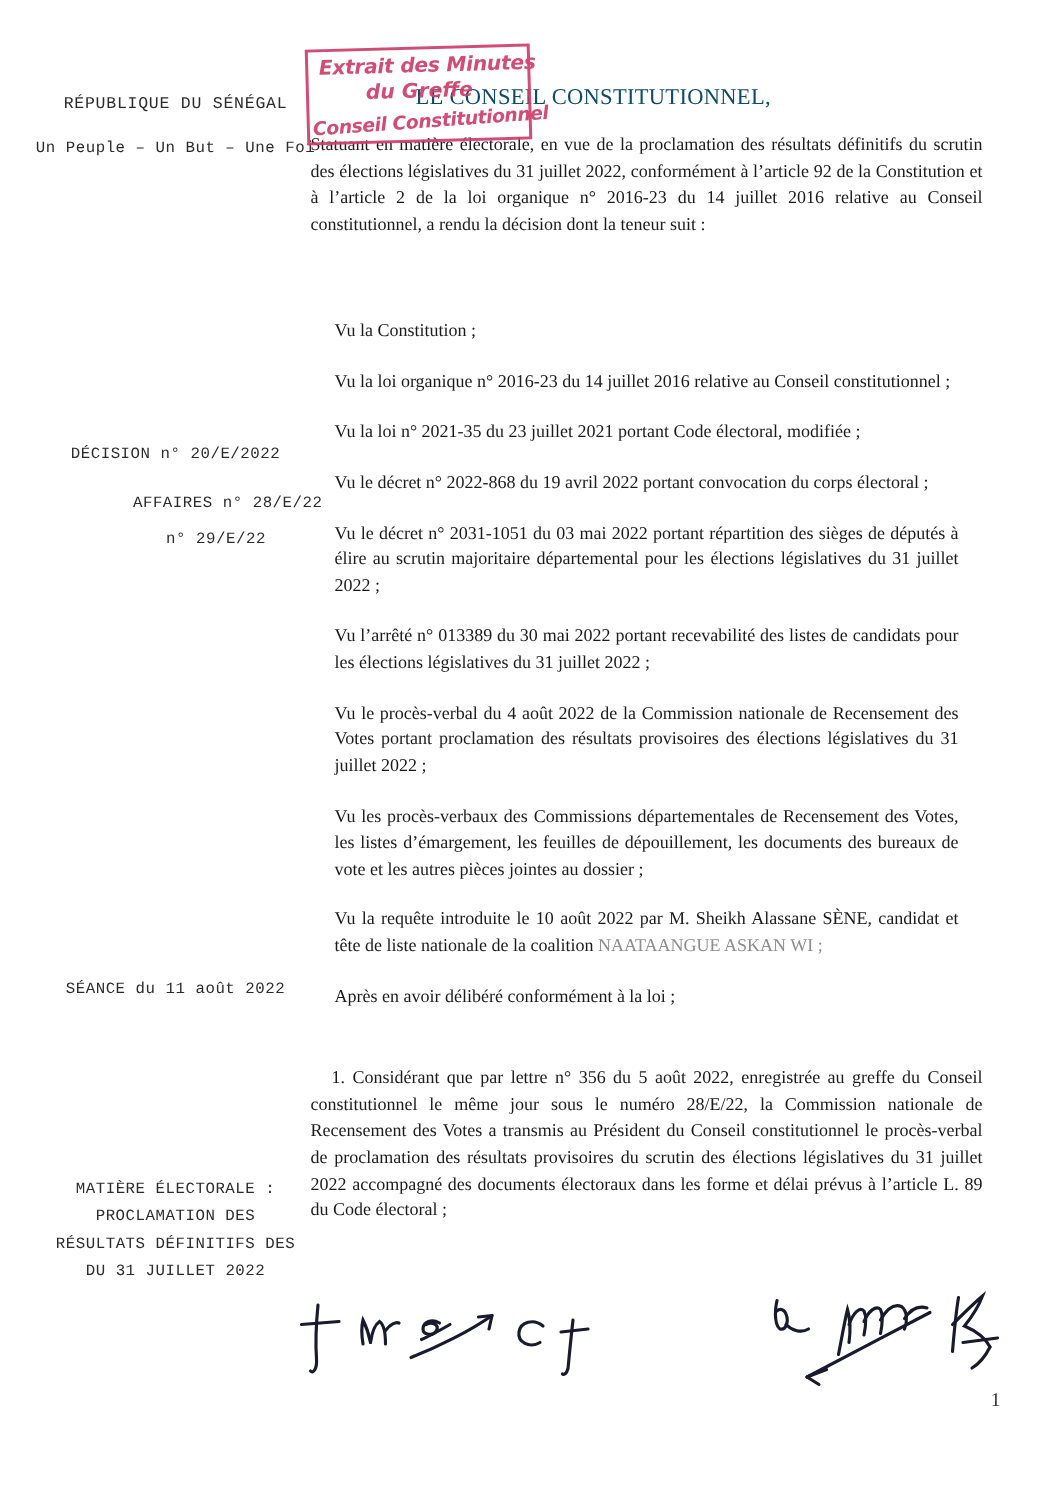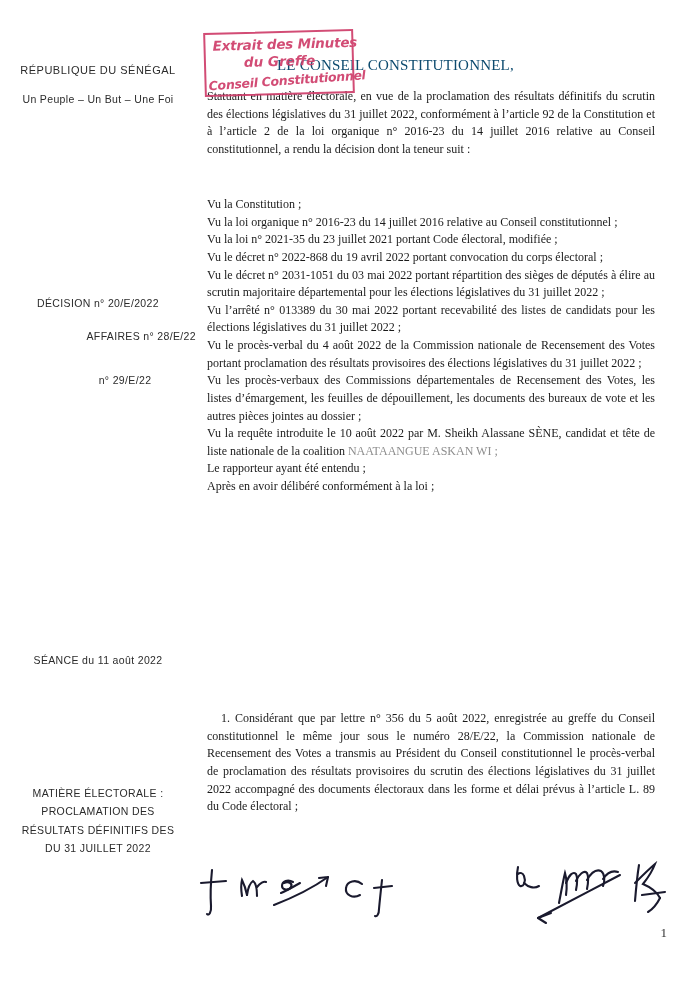--- a/index.html
+++ b/index.html
@@ -25,32 +25,33 @@
     position: absolute;
     left: 0;
     top: 0;
     width: 200px;
     height: 1000px;
   }
   .side-block {
     position: absolute;
     width: 196px;
     text-align: center;
-    font-family: Liberation Sans, sans-serif;
+    font-family: Liberation Mono, monospace;
     font-size: 10.5px;
     letter-spacing: 0.35px;
     color: #2b2b2b;
     line-height: 1.55;
+    padding-left: 19px;
   }
   .side-country   { top: 62px;  font-size: 11px; letter-spacing: 0.5px; }
   .side-motto     { top: 91px;  font-size: 10.5px; }
   .side-decision  { top: 248px; font-size: 10.5px; margin-top: 47px; }
   .side-affaires  { top: 328px; font-size: 10.5px; text-align: center; }
   .side-affaires .aff-line1 { display: block; text-align: right; }
-  .side-affaires .aff-line2 { display: block; margin-top: 28px; padding-left: 54px; }
+  .side-affaires .aff-line2 { display: block; margin-top: 8px; padding-left: 54px; }
   .side-seance    { top: 652px; font-size: 10.5px; }
   .side-matiere   { top: 784px; font-size: 10.5px; line-height: 1.75; }
   .side-matiere span { display: block; }
 
   
   .main-col {
     position: absolute;
     left: 207px;
     top: 0;
     width: 448px;
@@ -81,21 +82,21 @@
   }
   .vu-list {
     position: absolute;
     left: 0;
     top: 196px;
     width: 448px;
   }
   .vu-item {
     text-align: justify;
     text-justify: inter-word;
-    margin: 0;
+    margin: 16px;
   }
   .vu-item.last-line-natural { text-align-last: left; }
   .faded { color: #8d8d8d; }
   .para-one {
     position: absolute;
     left: 0;
     top: 710px;
     width: 448px;
     text-indent: 14px;
   }
@@ -201,21 +202,20 @@
     <div class="body-text vu-list">
       <p class="vu-item last-line-natural">Vu la Constitution ;</p>
       <p class="vu-item last-line-natural">Vu la loi organique n° 2016-23 du 14 juillet 2016 relative au Conseil constitutionnel ;</p>
       <p class="vu-item last-line-natural">Vu la loi n° 2021-35 du 23 juillet 2021 portant Code électoral, modifiée ;</p>
       <p class="vu-item last-line-natural">Vu le décret n° 2022-868 du 19 avril 2022 portant convocation du corps électoral ;</p>
       <p class="vu-item last-line-natural">Vu le décret n° 2031-1051 du 03 mai 2022 portant répartition des sièges de députés à élire au scrutin majoritaire départemental pour les élections législatives du 31 juillet 2022 ;</p>
       <p class="vu-item last-line-natural">Vu l’arrêté n° 013389 du 30 mai 2022 portant recevabilité des listes de candidats pour les élections législatives du 31 juillet 2022 ;</p>
       <p class="vu-item last-line-natural">Vu le procès-verbal du 4 août 2022 de la Commission nationale de Recensement des Votes portant proclamation des résultats provisoires des élections législatives du 31 juillet 2022 ;</p>
       <p class="vu-item last-line-natural">Vu les procès-verbaux des Commissions départementales de Recensement des Votes, les listes d’émargement, les feuilles de dépouillement, les documents des bureaux de vote et les autres pièces jointes au dossier ;</p>
       <p class="vu-item last-line-natural"><span>Vu la requête introduite le 10 août 2022 par M. Sheikh Alassane SÈNE, candidat et tête de liste nationale de la coalition </span><span class="faded">NAATAANGUE ASKAN WI ;</span></p>
-      <p class="vu-item last-line-natural">Le rapporteur ayant été entendu ;</p>
       <p class="vu-item last-line-natural">Après en avoir délibéré conformément à la loi ;</p>
     </div>
 
     <div class="body-text para-one">1. Considérant que par lettre n° 356 du 5 août 2022, enregistrée au greffe du Conseil constitutionnel le même jour sous le numéro 28/E/22, la Commission nationale de Recensement des Votes a transmis au Président du Conseil constitutionnel le procès-verbal de proclamation des résultats provisoires du scrutin des élections législatives du 31 juillet 2022 accompagné des documents électoraux dans les forme et délai prévus à l’article L. 89 du Code électoral ;</div>
   </div>
 
   <div class="stamp">
     <div class="stamp-inner">
       <div class="stamp-l1">Extrait des Minutes</div>
       <div class="stamp-l2">du Greffe</div>

